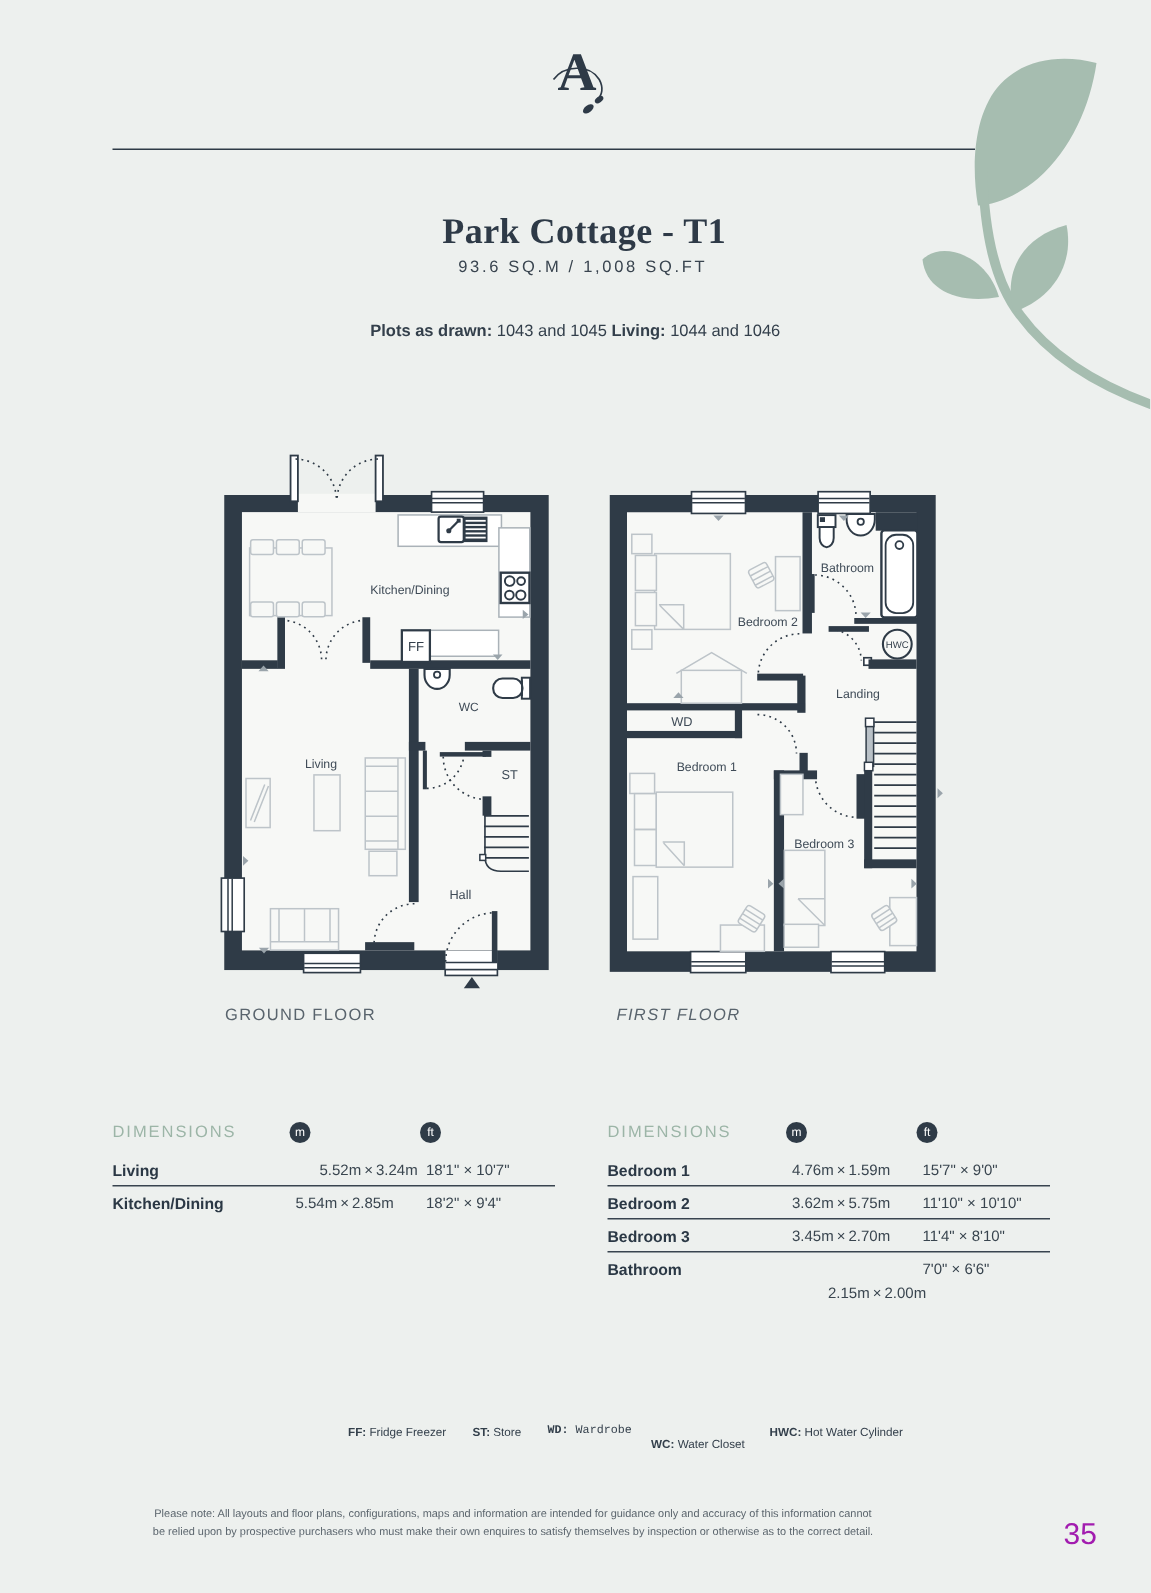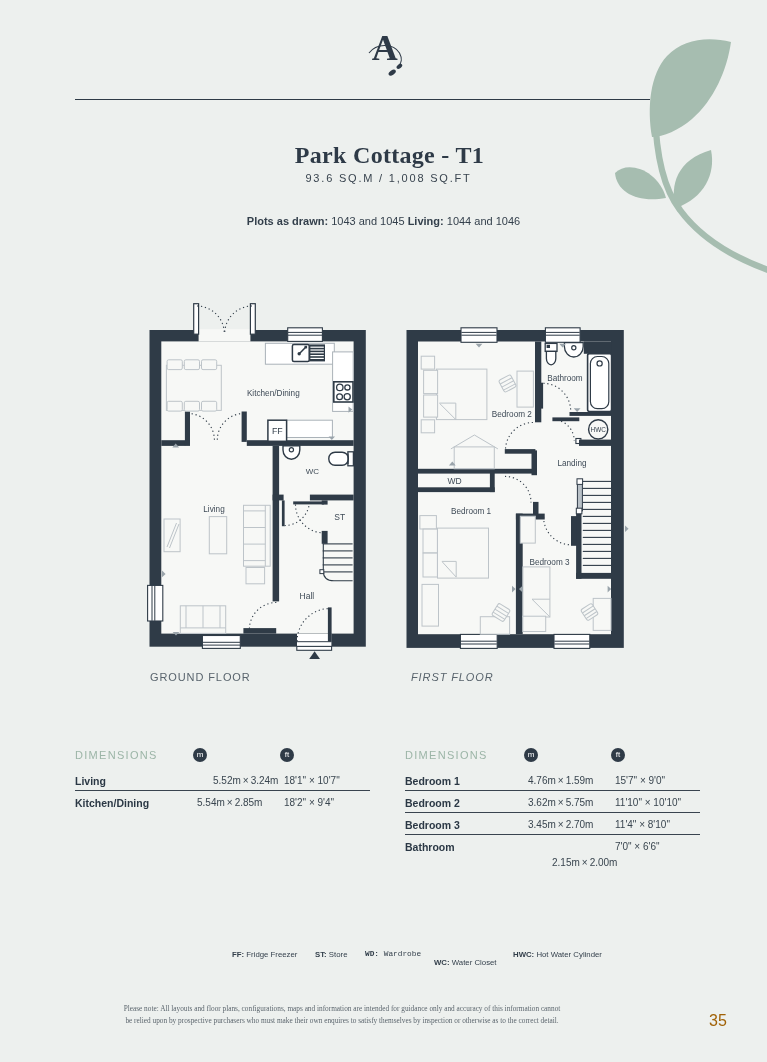--- a/index.html
+++ b/index.html
@@ -8,22 +8,22 @@
 .title{width:767px;text-align:center;font-family:"Liberation Serif",serif;font-weight:bold;font-size:24px;color:#2e3a47;letter-spacing:0.3px;}
 .subtitle{width:767px;text-align:center;font-size:11px;color:#39444f;letter-spacing:1.8px;}
 .plots{width:767px;text-align:center;font-size:11px;color:#333f4b;}
 .caption{font-size:11px;letter-spacing:0.9px;color:#59646d;margin-top:16px;}
 .dimhead{font-size:11px;letter-spacing:1.3px;color:#9cb5a7;}
 .tlabel{font-size:10.5px;font-weight:bold;color:#2b3845;}
 .tval{font-size:10px;color:#39454f;}
 .tline{height:1px;background:#39444f;}
 .badge{width:14px;height:14px;border-radius:50%;background:#2f3b47;color:#ffffff;font-size:8px;text-align:center;line-height:14px;}
 .legend{font-size:7.8px;color:#333f4b;padding-left:28px;}
-.footnote{width:684px;text-align:center;font-size:7.3px;color:#5c666e;line-height:11.8px;font-family:Liberation Serif, serif;}
-.pageno{font-size:16px;color:#a16207;}
+.footnote{width:684px;text-align:center;font-size:7.3px;color:#5c666e;line-height:11.8px;}
+.pageno{font-size:20px;color:#a21caf;}
 </style>
 </head>
 <body>
 <div class="page">
 
 <div class="abs" style="left:75px;top:98.5px;width:575px;height:1.5px;background:#2e3a46;"></div>
 
 <svg class="abs" style="left:350px;top:22px" width="70" height="66" viewBox="0 0 70 66">
 
   <text x="34.7" y="38.2" text-anchor="middle" font-family="Liberation Serif,serif" font-weight="bold" font-size="36" fill="#2e3a47">A</text>

